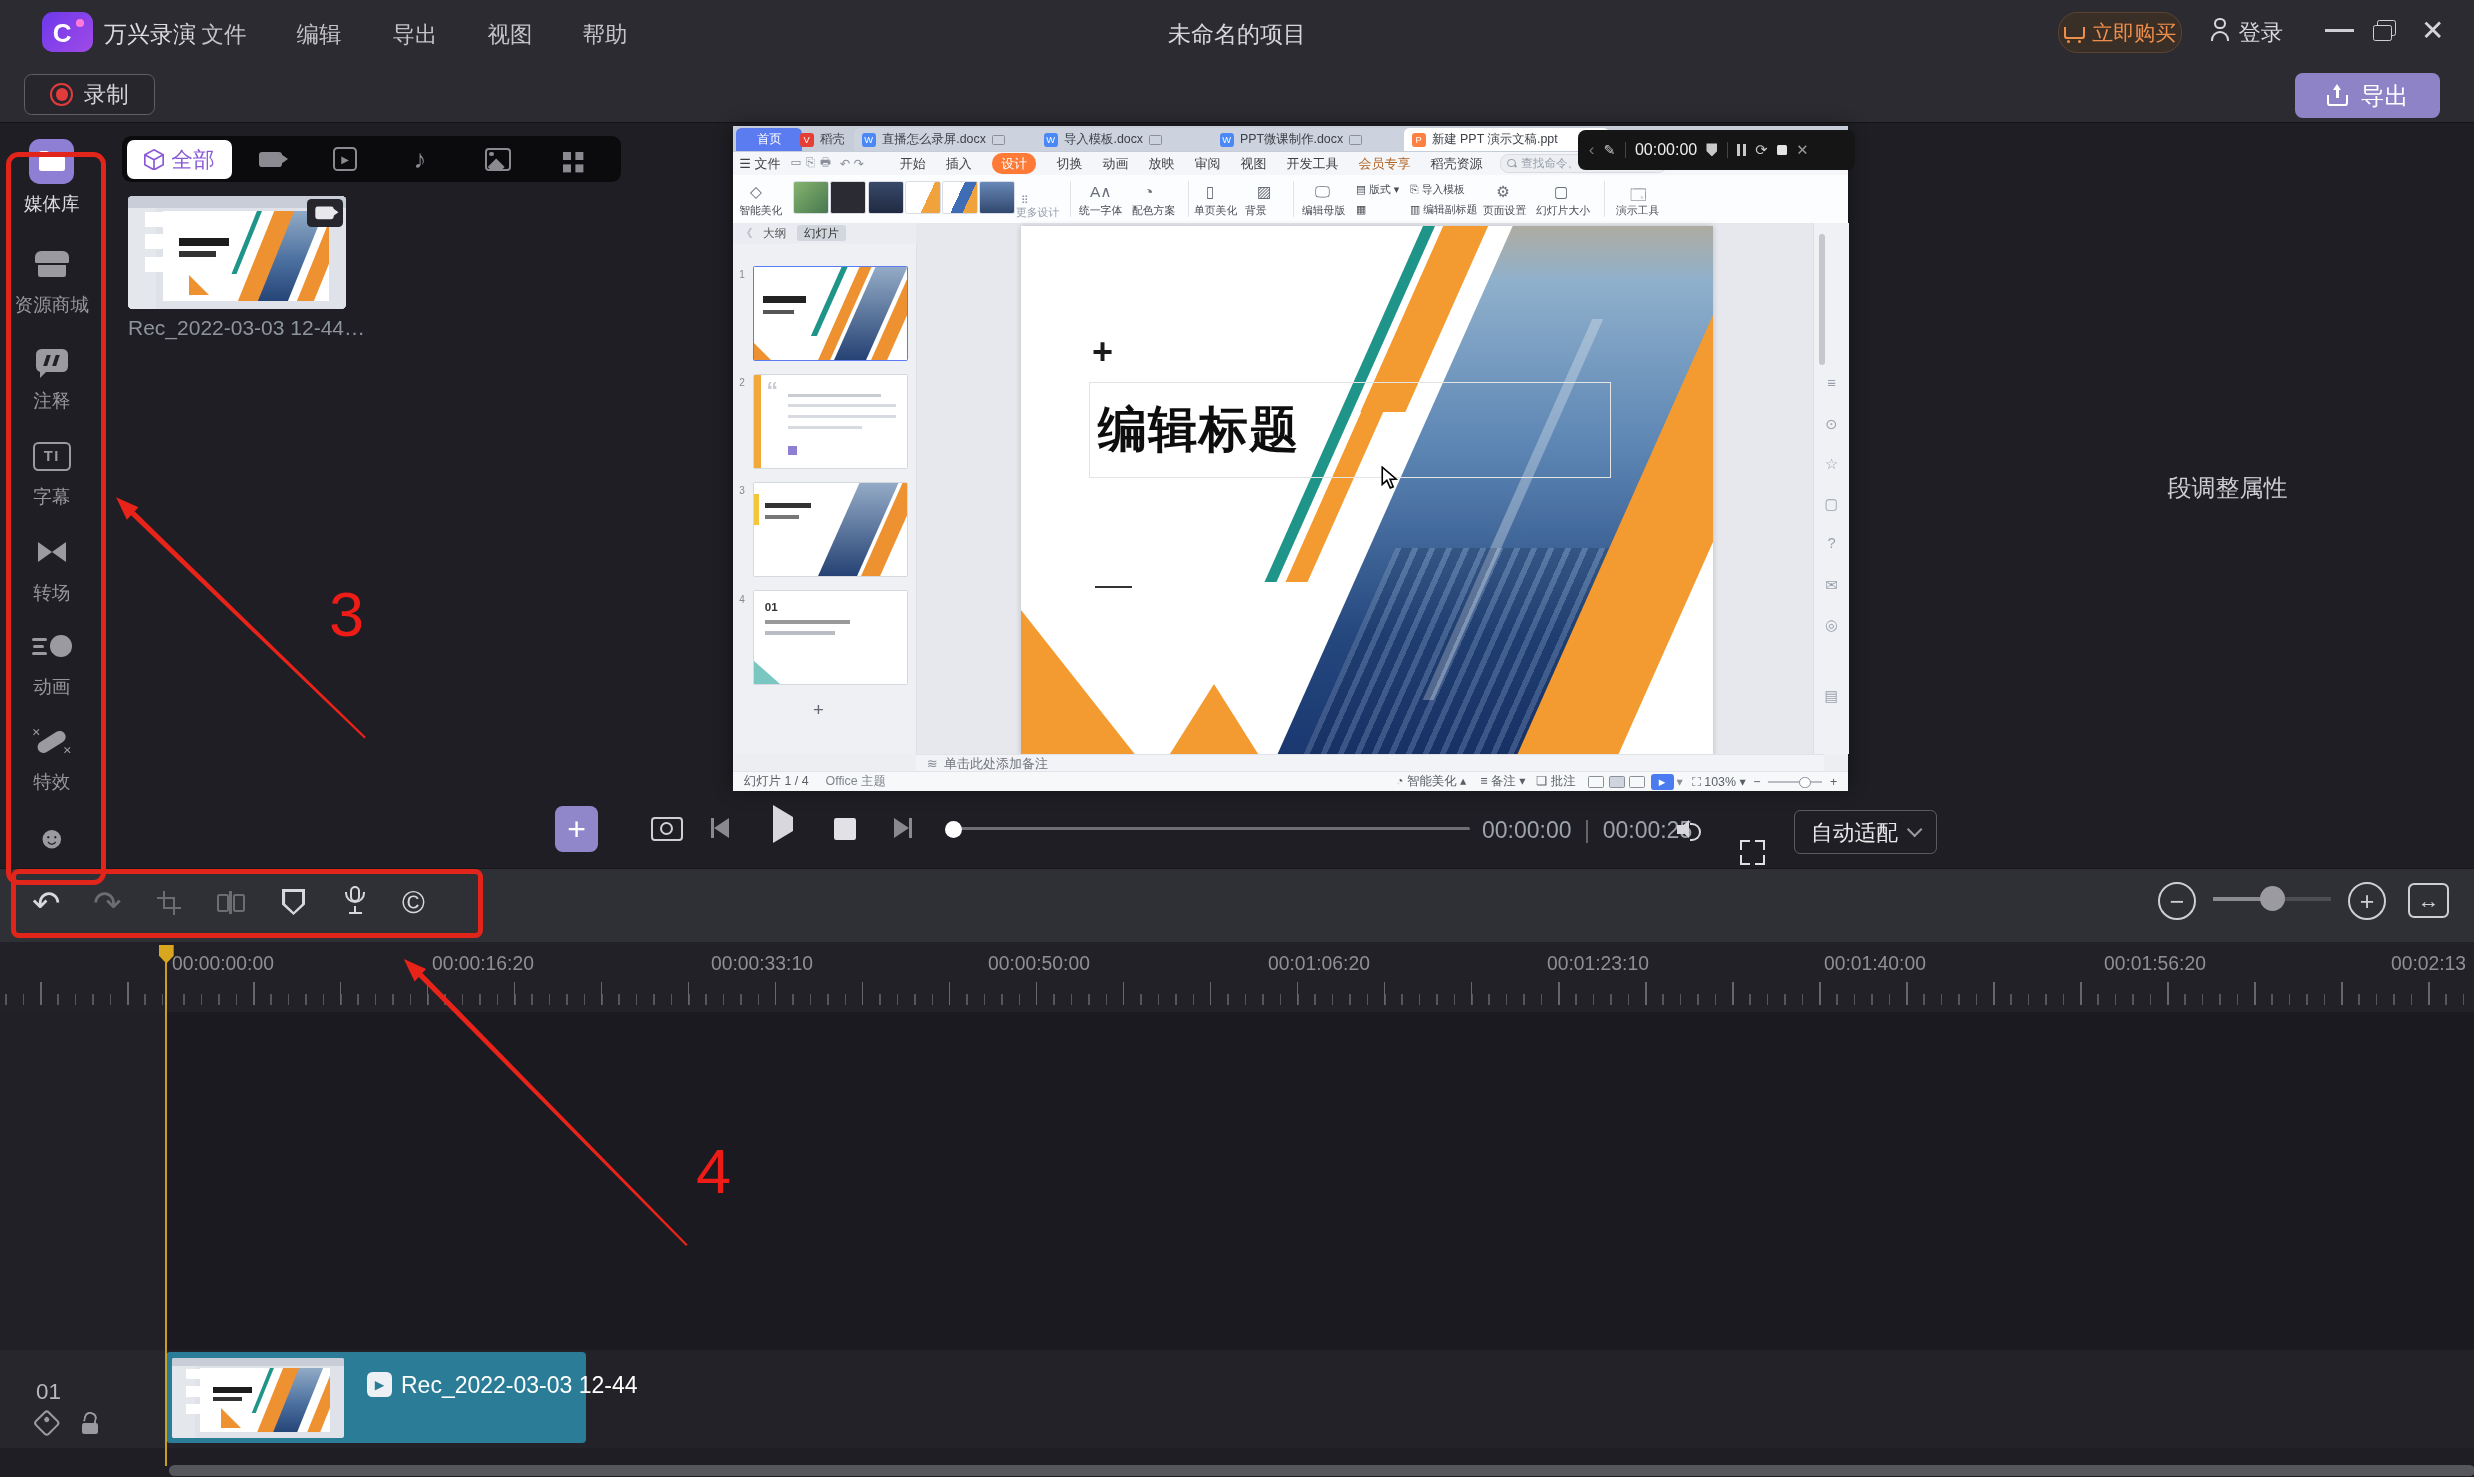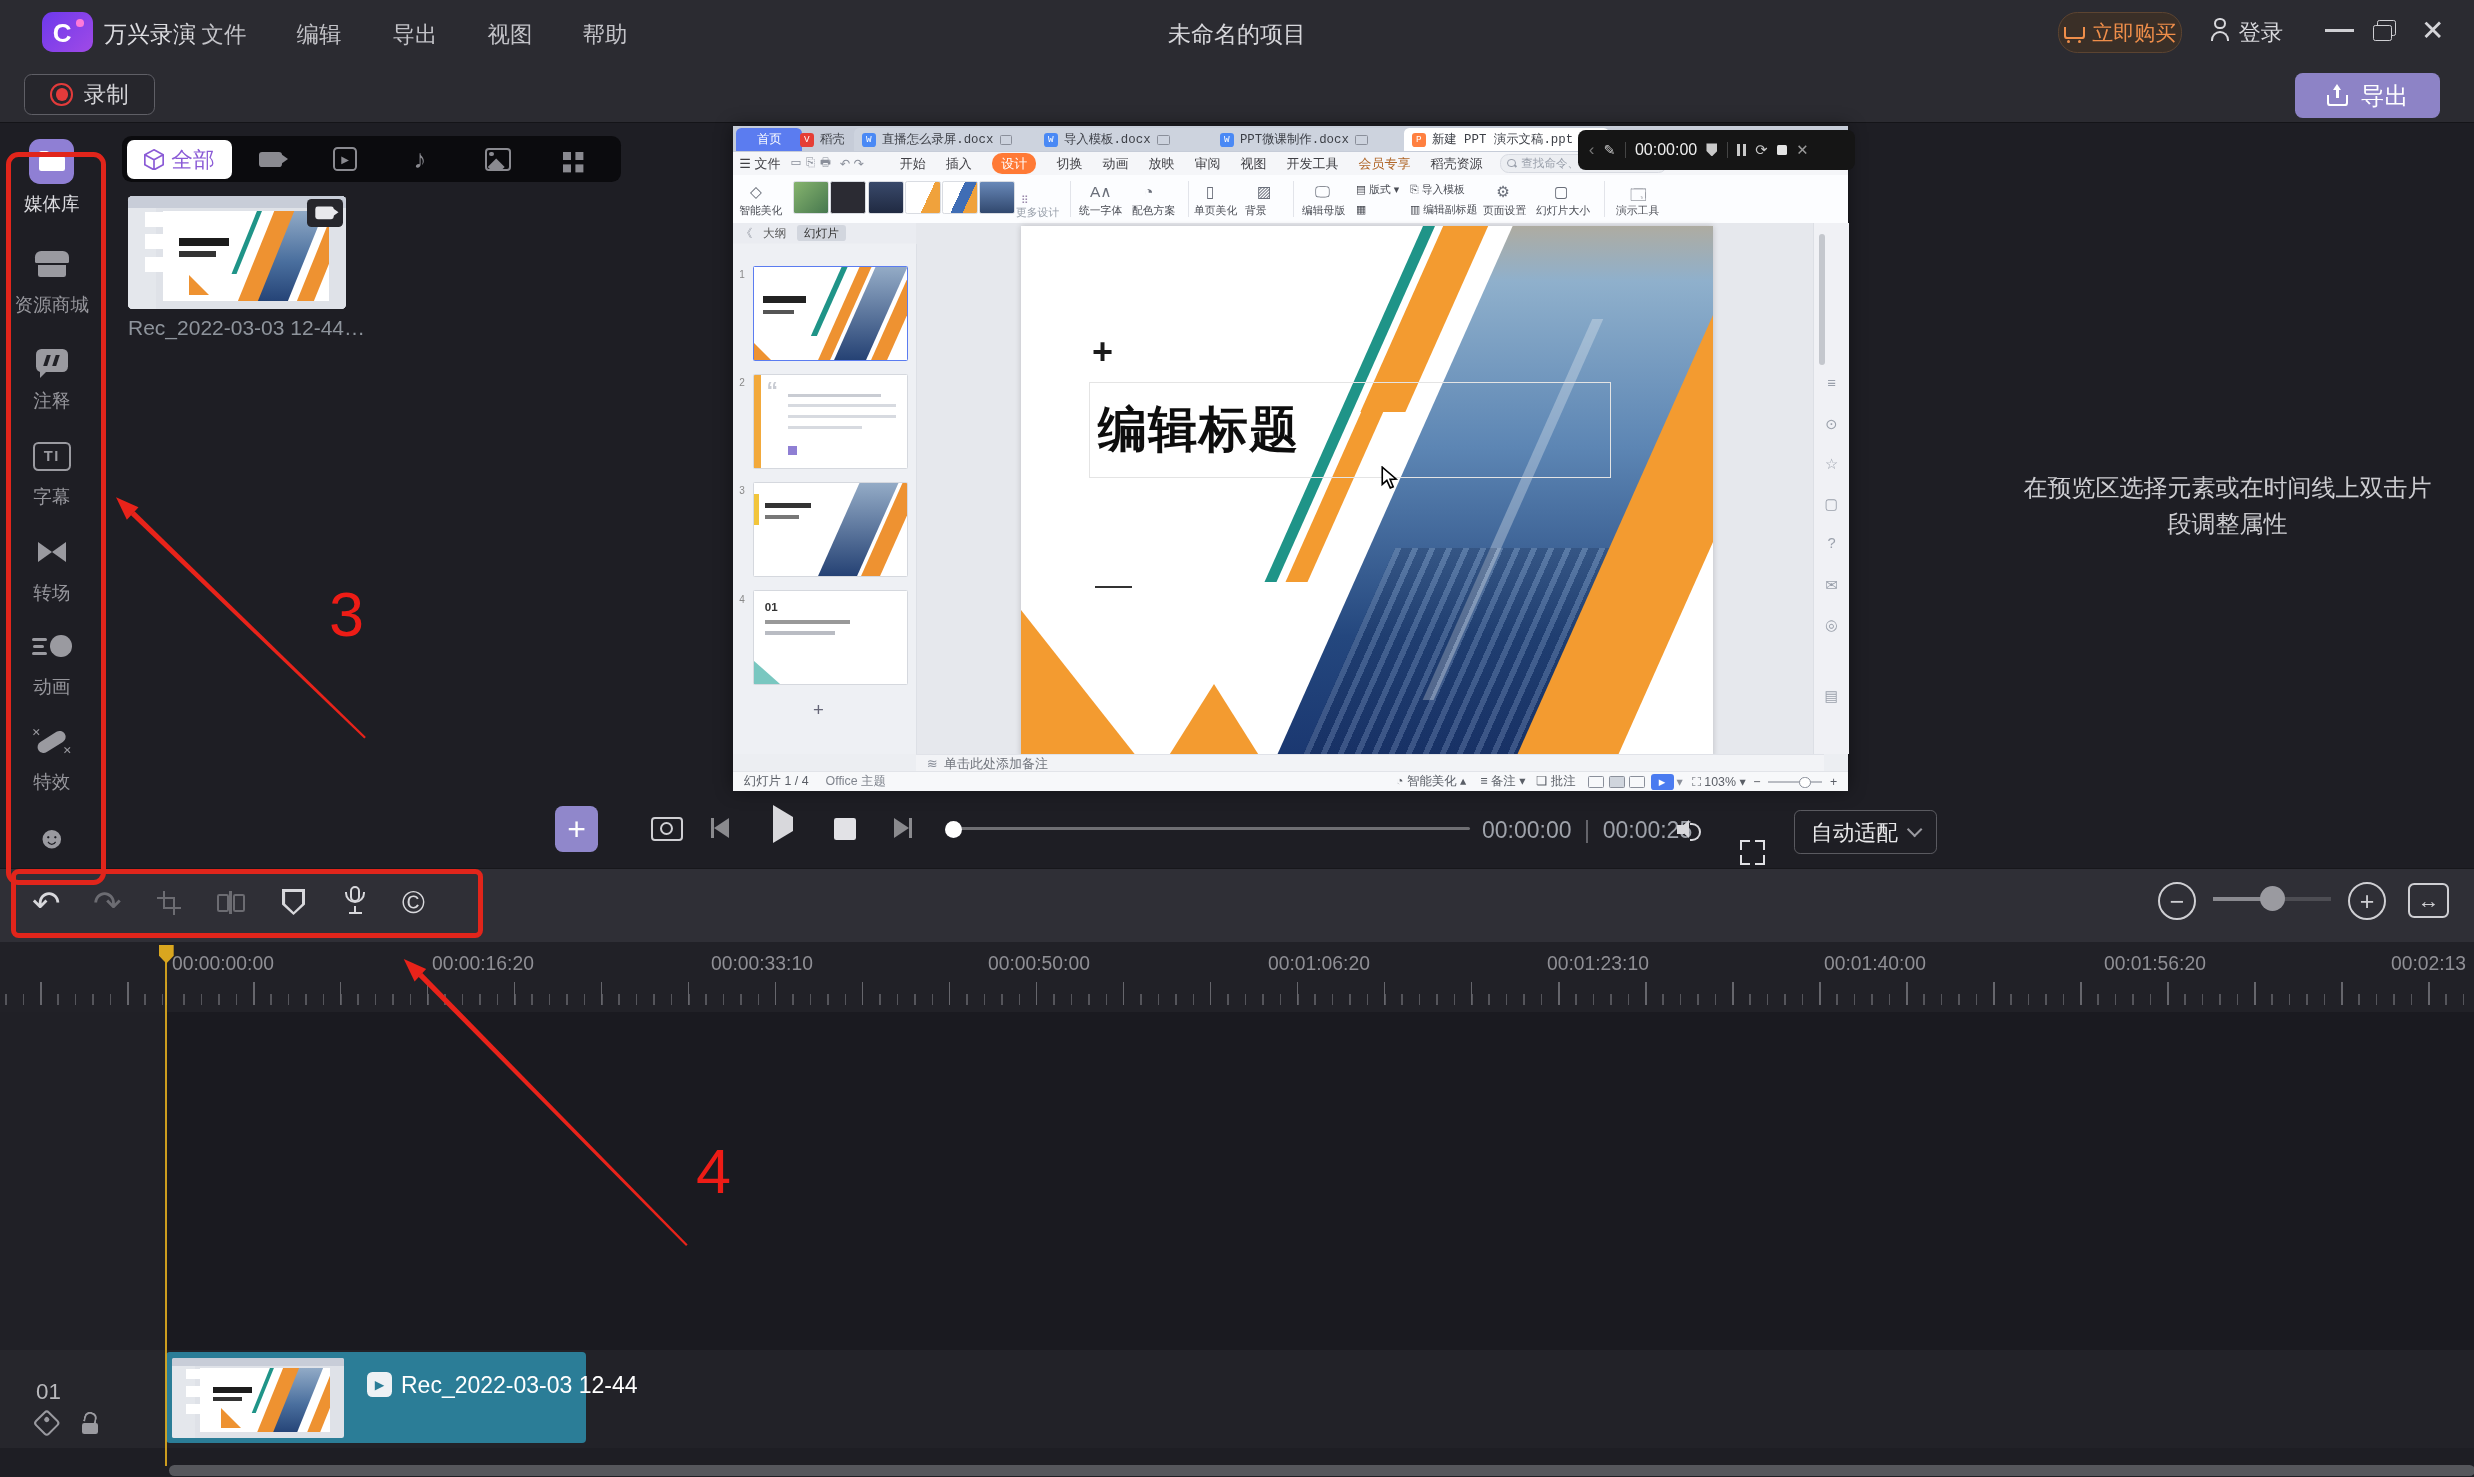--- a/index.html
+++ b/index.html
@@ -94,21 +94,21 @@
   .msl .doc{position:absolute;left:16%;top:13%;width:76%;height:80%;background:#fff;overflow:hidden;}
   .msl .t1{position:absolute;left:10%;top:30%;width:30%;height:9%;background:#1c1c1c;}
   .msl .t2{position:absolute;left:10%;top:45%;width:22%;height:6%;background:#333;}
   .msl .or1{position:absolute;left:62%;top:-10%;width:13%;height:120%;background:#ee9231;transform:skewX(-22deg);}
   .msl .ph{position:absolute;left:74%;top:-10%;width:18%;height:120%;background:linear-gradient(180deg,#9db4cd 0%,#4a6f9e 55%,#1d3a6e 100%);transform:skewX(-22deg);}
   .msl .tl{position:absolute;left:57%;top:-10%;width:3%;height:80%;background:#1f9488;transform:skewX(-22deg);}
   .msl .or2{position:absolute;left:92%;top:-10%;width:10%;height:120%;background:#ee9231;transform:skewX(-22deg);}
   .msl .tri{position:absolute;left:16%;bottom:7%;width:0;height:0;border-bottom:20px solid #ee9231;border-right:20px solid transparent;}
   
   .ppt{left:733px;top:126px;width:1115px;height:664px;background:#eceef2;box-shadow:0 0 17px rgba(0,0,0,.45);}
-  .ppt-tabbar{position:absolute;left:0;top:0;width:1115px;height:25.5px;background:#c6ccd8;font-family:Liberation Mono, monospace;}
+  .ppt-tabbar{position:absolute;left:0;top:0;width:1115px;height:25.5px;background:#c6ccd8;}
   .ptab{position:absolute;top:2.3px;height:23px;border-radius:5.4px 5.4px 0 0;display:flex;align-items:center;gap:6.2px;padding:0 7.7px;font-size:12.4px;color:#3c3f46;white-space:nowrap;overflow:hidden;}
   .wic{flex:0 0 auto;width:14px;height:14px;border-radius:3.1px;background:#4a89f5;color:#fff;font-size:9.3px;display:flex;align-items:center;justify-content:center;}
   .mon{flex:0 0 auto;width:10.8px;height:7.7px;border:1.5px solid #8a8f9a;border-radius:1.5px;}
   .recbar{position:absolute;left:845px;top:3.9px;width:255px;height:40px;background:#151515;border-radius:7.7px;z-index:5;
           display:flex;align-items:center;gap:9.3px;padding:0 10.8px;color:#c9c9c9;}
   .sh{width:10.8px;height:13px;background:#c9c9c9;clip-path:polygon(0 0,100% 0,100% 58%,50% 100%,0 58%);}
   .pb{display:flex;gap:3.1px;} .pb i{width:3.1px;height:12.4px;background:#c9c9c9;}
   .stp{width:10px;height:10px;background:#e4e4e4;border-radius:1.5px;}
   .ppt-menubar{position:absolute;left:0;top:25.5px;width:1115px;height:24px;background:#f5f6f9;display:flex;align-items:center;font-size:13px;color:#3f3f44;}
   .pmn{margin:0 10px;white-space:nowrap;}
@@ -579,21 +579,20 @@
       <span style="margin-left:9.3px">⛶ <span>103%</span> ▾</span>
       <span style="margin:0 7.7px">−</span>
       <span style="width:54px;height:2.3px;background:#b9bcc3;position:relative;display:inline-block">
           <i style="position:absolute;left:31px;top:-3.9px;width:9.3px;height:9.3px;border:0.8px solid #8a8f9a;border-radius:50%;background:#fff"></i>
         </span>
       <span style="margin:0 10.8px 0 7.7px">+</span>
     </div>
   </div>
 
   <div class="ab hint">
-    <div>在预览区选择元素或在时间线上双击片</div>
     <div>段调整属性</div>
   </div>
 
   <div class="ab plus-btn">+</div>
   <div class="ab cam"></div>
   <div class="ab flex" style="left:711px;top:818px;gap:0">
       <span class="bar-v"></span>
       <span class="tri-l"></span>
     </div>
   <div class="ab" style="left:773px;top:817px"><span class="tri-r"></span></div>

